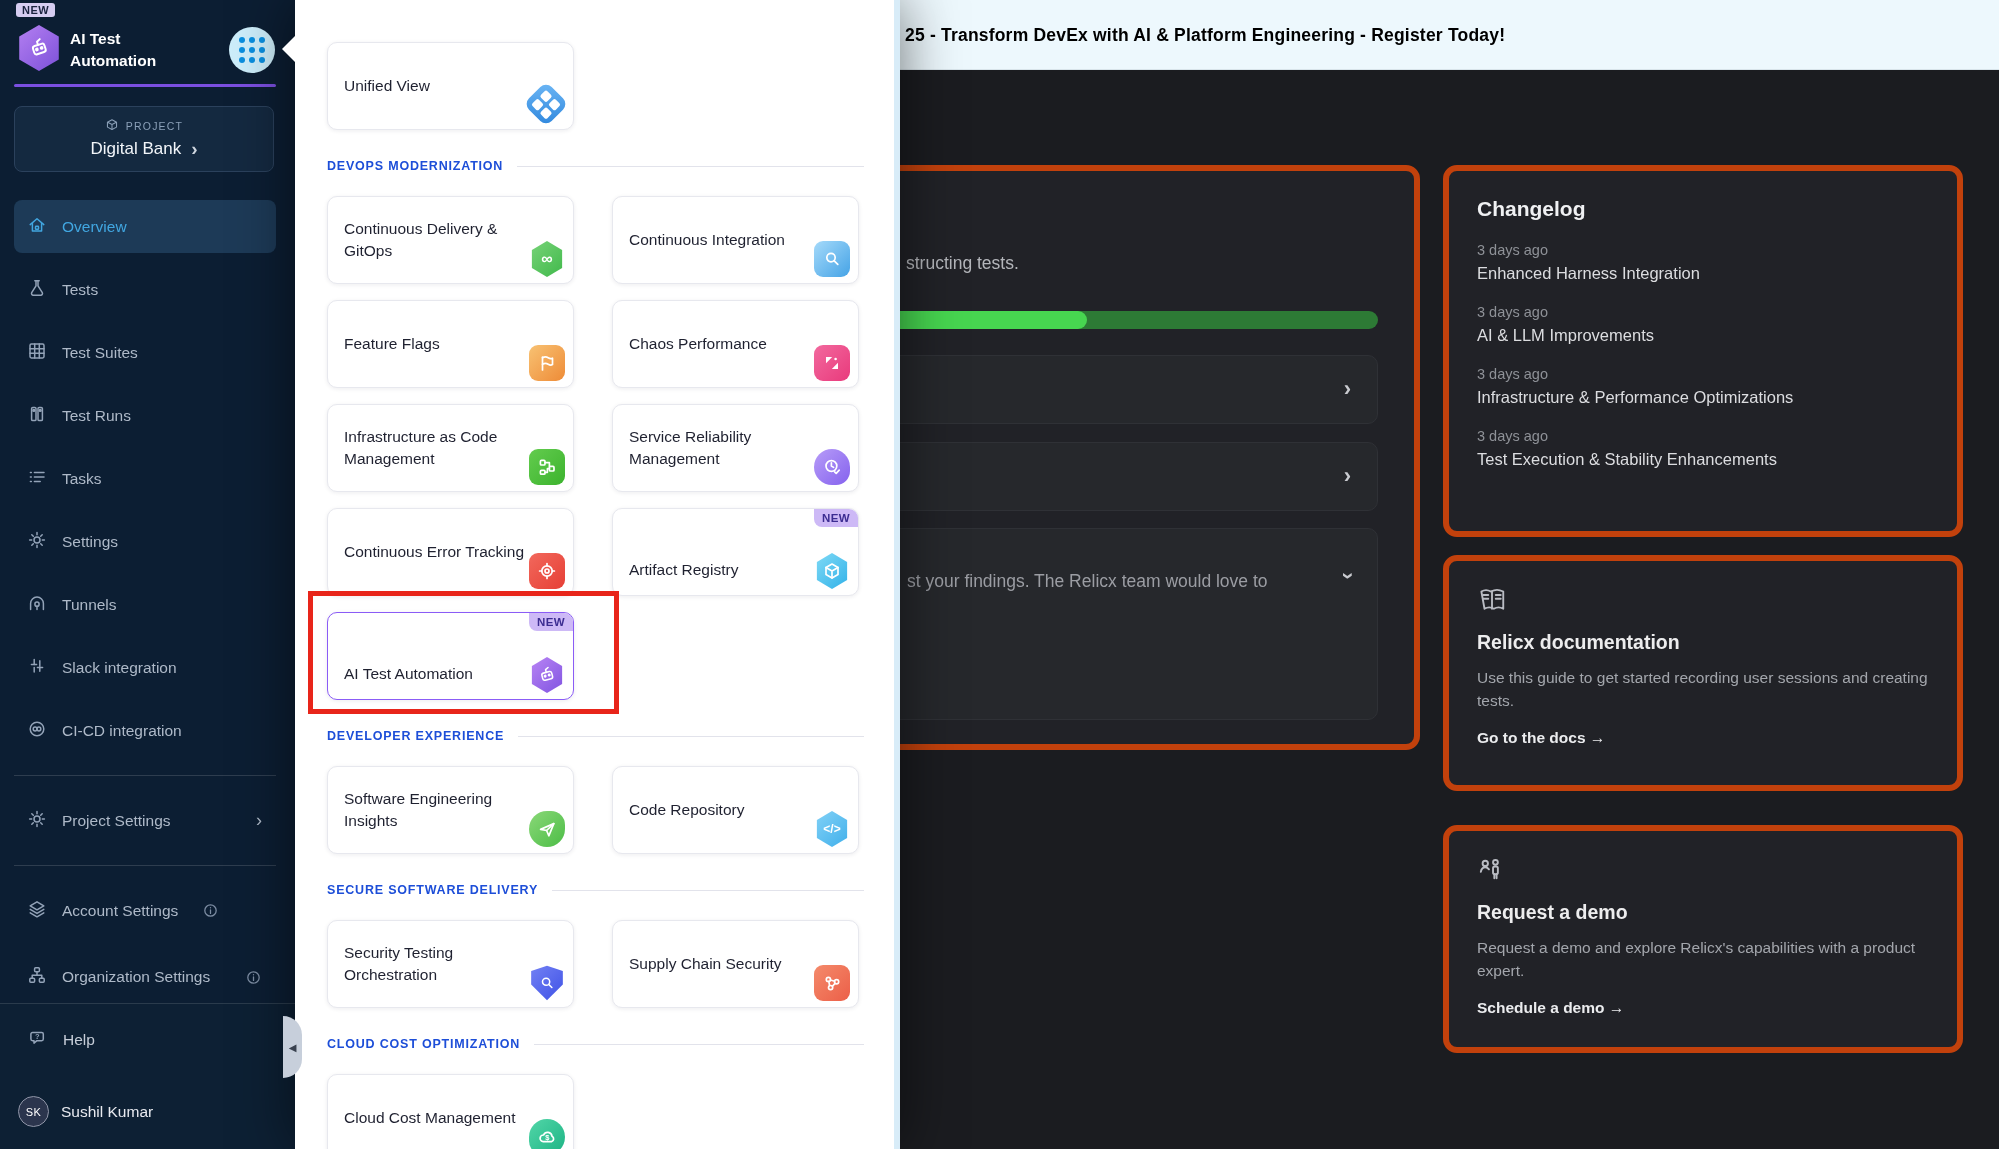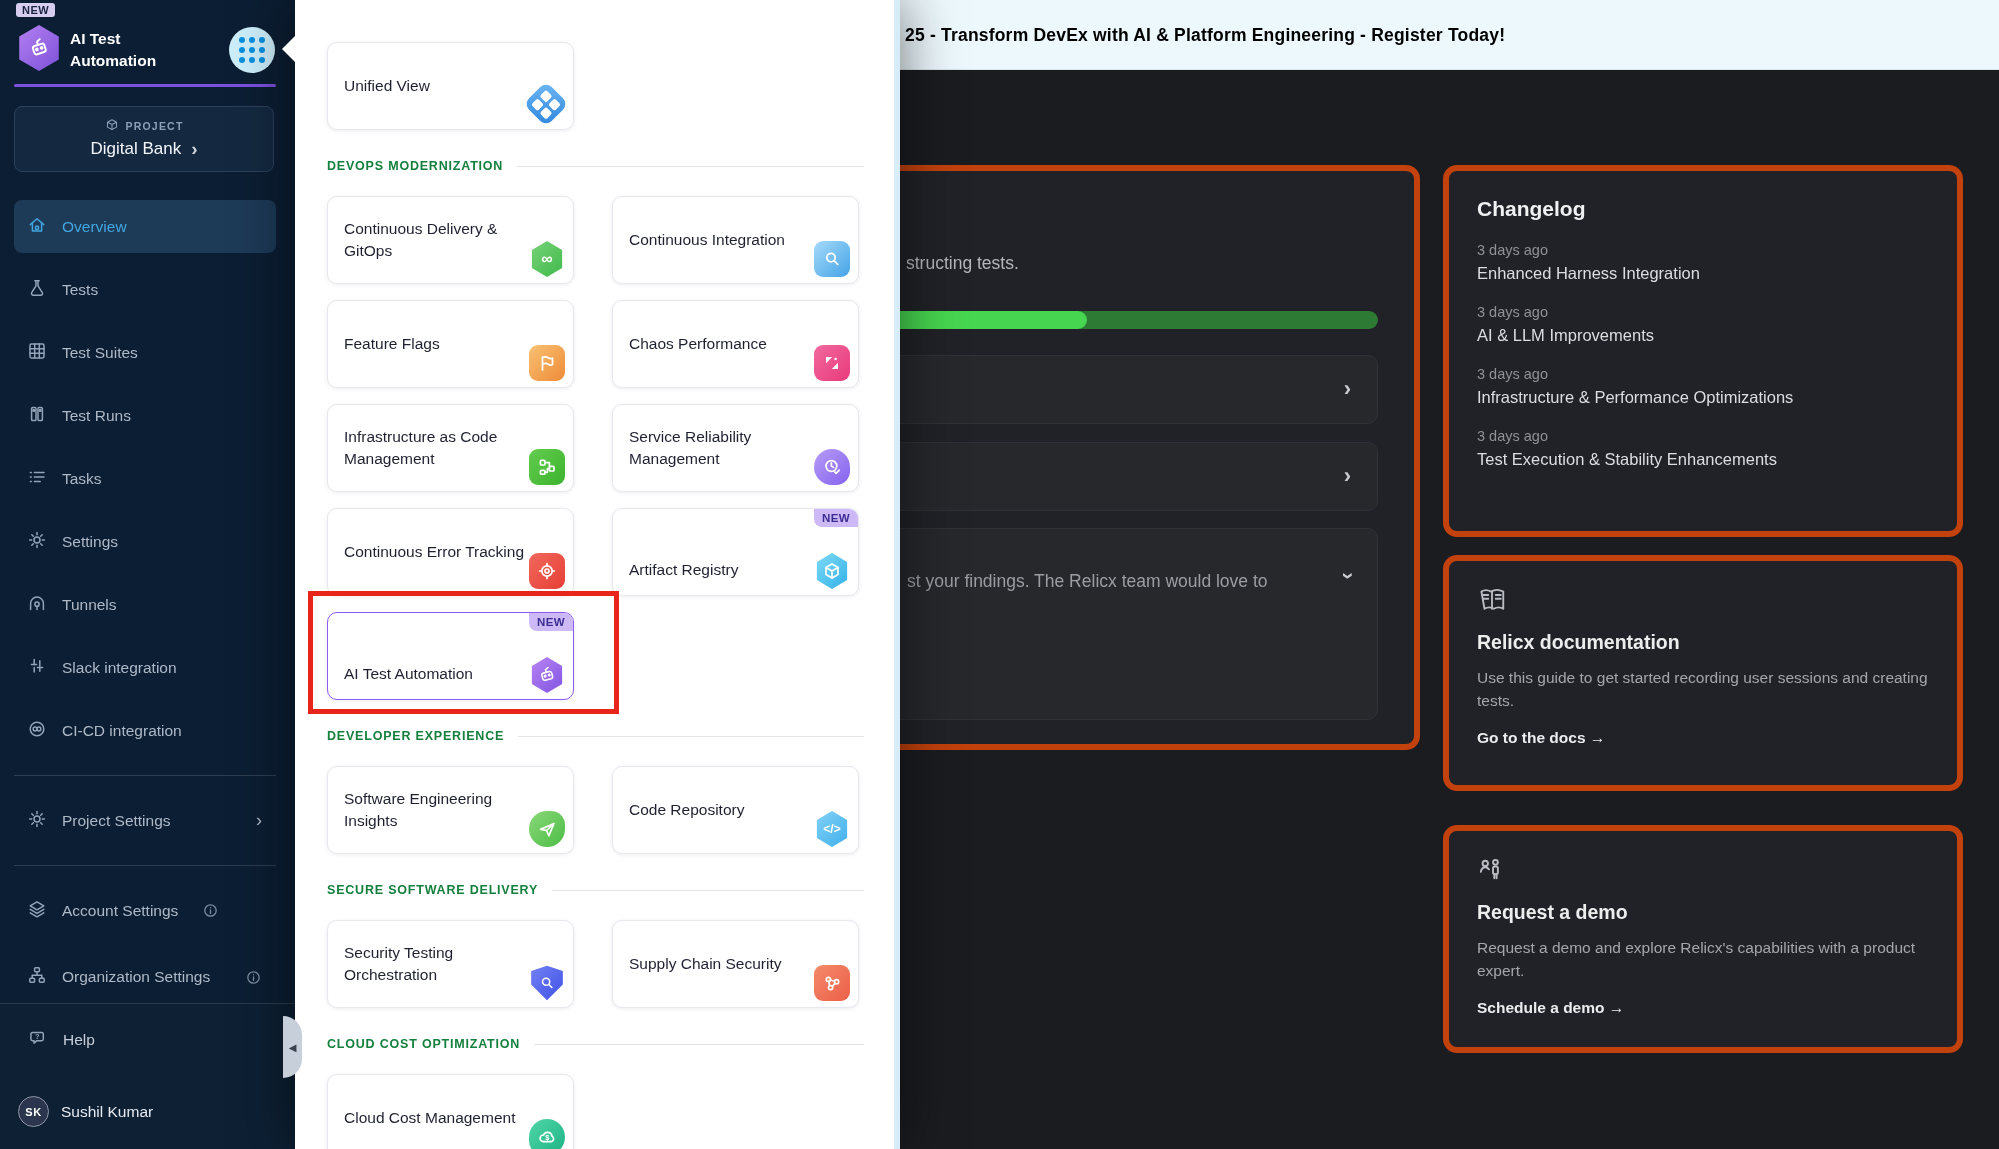--- a/index.html
+++ b/index.html
@@ -50,21 +50,21 @@
     clip-path:polygon(50% 0,93% 25%,93% 75%,50% 100%,7% 75%,7% 25%); display:flex; align-items:center; justify-content:center; }
   #app-title { position:absolute; left:70px; top:28px; width:130px; color:#fff; font-size:15.5px; font-weight:bold; line-height:1.4; }
   #grid-btn { position:absolute; left:229px; top:27px; width:46px; height:46px; border-radius:50%;
     background:#cdeefb; display:flex; align-items:center; justify-content:center; cursor:pointer; }
   .dots { display:grid; grid-template-columns:repeat(3,6px); gap:4px; }
   .dots i { width:6px; height:6px; border-radius:50%; background:#0a8fe0; }
   #purple-rule { position:absolute; left:14px; top:84px; width:262px; height:3px; background:#7b4fe0; border-radius:2px; }
 
   #project-card { position:absolute; left:14px; top:106px; width:260px; height:66px; background:#142940;
     border:1px solid #2b415c; border-radius:8px; display:flex; flex-direction:column; align-items:center; justify-content:center; gap:4px; cursor:pointer; }
-  .proj-row1 { display:flex; align-items:center; gap:7px; color:#8ba0b8; font-size:10.5px; font-weight:bold; letter-spacing:1.2px; }
+  .proj-row1 { display:flex; align-items:center; gap:7px; color:#8ba0b8; font-size:10.5px; font-weight:normal; letter-spacing:1.2px; }
   .proj-row2 { display:flex; align-items:center; gap:10px; color:#f2f5f9; font-size:17px; }
   .proj-row2 .chev { color:#cfd6df; font-size:19px; font-weight:bold; }
 
   #nav { position:absolute; left:14px; top:200px; width:262px; }
   .nav-item { height:53px; margin-bottom:10px; display:flex; align-items:center; gap:15px; padding:0 13px;
     border-radius:8px; color:#aeb9c8; font-size:15.5px; cursor:pointer; position:relative; }
   .nav-item.active { background:#1d3a57; color:#41a6e0; }
   .nav-item svg { stroke:#93a3b8; fill:none; stroke-width:1.5; stroke-linecap:round; stroke-linejoin:round; flex:none; }
   .nav-item.active svg { stroke:#41a6e0; }
   .nav-item .right-chev { position:absolute; right:14px; color:#aeb9c8; font-size:18px; }
@@ -72,35 +72,35 @@
   .nav-item .info.far { position:absolute; right:14px; }
   .nav-item.two-line { height:60px; }
   .nav-item.two-line .lbl { width:150px; line-height:1.35; }
   .nav-div { border-top:1px solid rgba(255,255,255,.14); margin:18px 0; }
 
   #side-footer { position:absolute; left:0; bottom:0; width:295px; height:146px; border-top:1px solid rgba(255,255,255,.12); background:#0d2034; }
   #help-item { position:absolute; left:27px; top:24px; display:flex; align-items:center; gap:15px; color:#c6cdd8; font-size:15.5px; cursor:pointer; }
   #help-item svg { stroke:#93a3b8; fill:none; stroke-width:1.5; stroke-linecap:round; stroke-linejoin:round; }
   #user-item { position:absolute; left:18px; top:92px; display:flex; align-items:center; gap:12px; cursor:pointer; }
   #avatar { width:31px; height:31px; border-radius:50%; border:1.5px solid #8f95a7; background:#2b354d;
-    color:#fff; font-size:11px; font-weight:bold; display:flex; align-items:center; justify-content:center; letter-spacing:.5px; }
+    color:#fff; font-size:11px; font-weight:normal; display:flex; align-items:center; justify-content:center; letter-spacing:.5px; }
   #user-name { color:#e8eaf0; font-size:15.5px; }
 
   #collapse-handle { position:absolute; left:283px; top:1016px; width:19px; height:62px; background:#c7cfdb;
     border-radius:0 32px 32px 0; z-index:60; display:flex; align-items:center; justify-content:center;
     color:#39414f; font-size:10px; cursor:pointer; }
 
   
   #module-panel { position:absolute; left:295px; top:0; width:605px; height:1149px; background:#ffffff;
     z-index:40; box-shadow:0 0 60px rgba(0,0,0,.55); padding:42px 36px 0 32px; border-radius:0 4px 4px 0; }
   #module-panel .notch { position:absolute; left:-13px; top:35px; width:0; height:0;
     border-top:14px solid transparent; border-bottom:14px solid transparent; border-right:14px solid #fff; }
   #module-panel .scrollstrip { position:absolute; right:0; top:0; width:6px; height:100%; background:#d8ecf8; }
 
-  .sec-hdr { display:flex; align-items:center; gap:14px; color:#15803d; font-size:12.5px; font-weight:bold;
+  .sec-hdr { display:flex; align-items:center; gap:14px; color:#1d4ed8; font-size:12.5px; font-weight:bold;
     letter-spacing:.8px; margin:28px 0 22px; height:16px; }
   .sec-hdr:after { content:""; flex:1; height:1px; background:#e2e3eb; }
 
   .mod-row { display:flex; gap:38px; margin-bottom:16px; }
   .mod-card { width:247px; height:88px; background:#fff; border:1px solid #e7e8ee; border-radius:10px;
     box-shadow:0 1px 4px rgba(25,25,55,.08); position:relative; padding:8px 16px; cursor:pointer; }
   #unified-card { margin-bottom:28px; }
   .mlabel { font-size:15.5px; color:#1f2130; font-weight:500; line-height:1.4; max-width:185px;
     display:flex; align-items:center; height:100%; }
   .mod-card.has-badge .mlabel { align-items:flex-end; padding-bottom:6px; }

